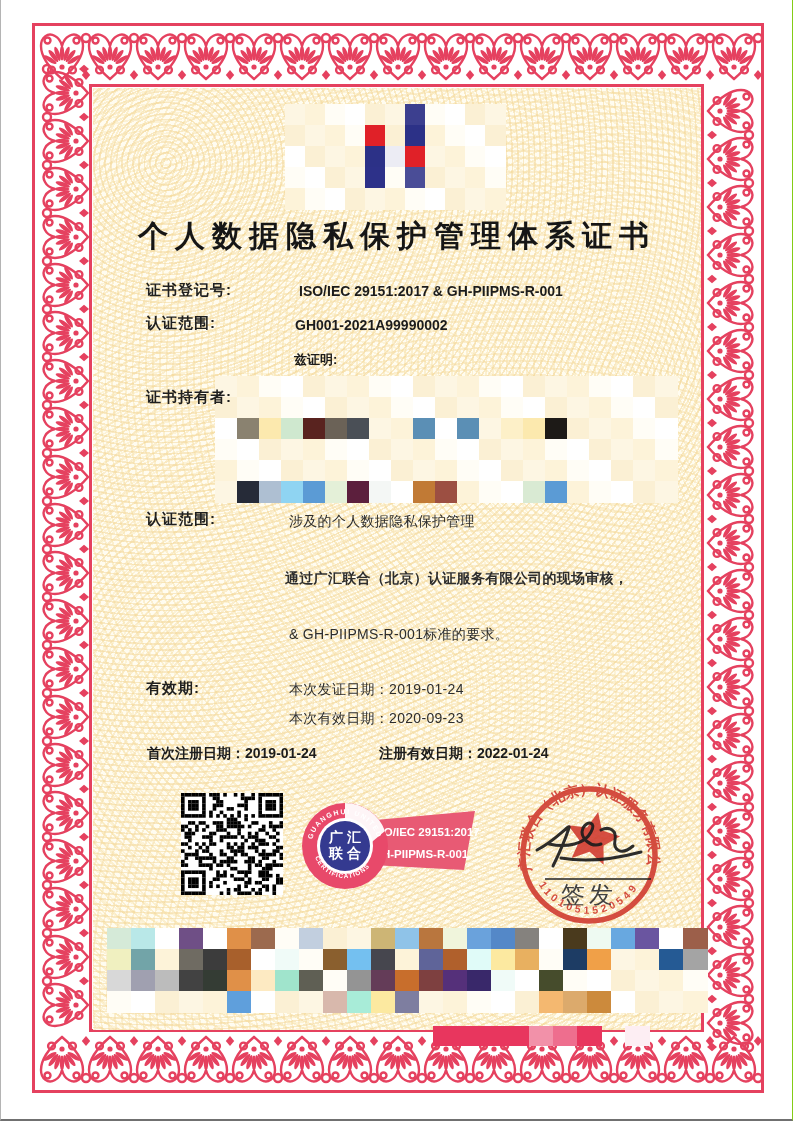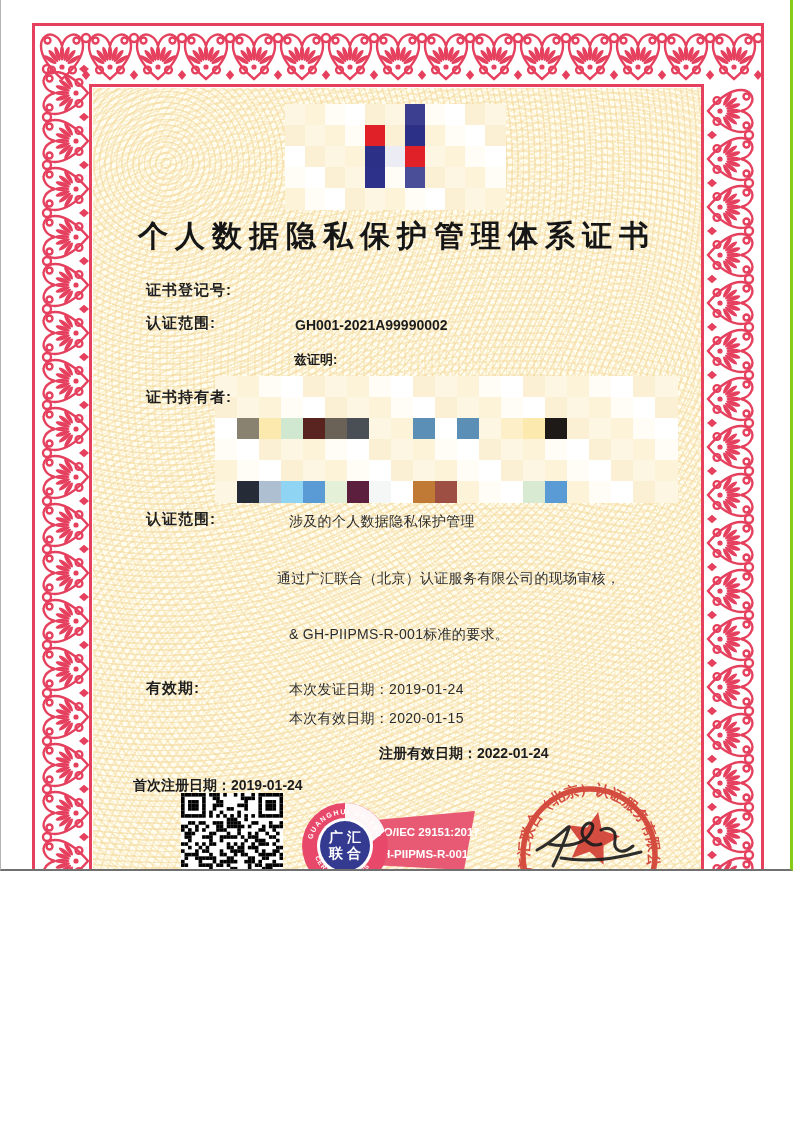--- a/index.html
+++ b/index.html
@@ -1,19 +1,19 @@
 <!DOCTYPE html>
 <html><head>
 <meta charset="utf-8">
 <style>
   html,body{margin:0;padding:0;background:#ffffff;}
   #page{
-    position:relative;width:793px;height:871px;background:#ffffff;overflow:hidden;
+    position:relative;width:793px;height:1121px;background:#ffffff;overflow:hidden;
     font-family:"Liberation Sans","DejaVu Sans",sans-serif;
-    border-left:1px solid #b4b4b4;border-bottom:2px solid #707070;border-right:3px solid #84cc16;
+    border-left:1px solid #b4b4b4;border-bottom:2px solid #707070;border-right:1px solid #84cc16;
     box-sizing:border-box;
   }
   
   #ground{
     position:absolute;left:92px;top:88px;width:608px;height:942px;
     background-color:#fffcf0;
     background-image:
       repeating-radial-gradient(circle at 12% 8%,  rgba(243,214,150,0) 0 4px,  rgba(243,214,150,.50) 4px 5.6px),
       repeating-radial-gradient(circle at 88% 30%, rgba(246,222,160,0) 0 5px,  rgba(246,222,160,.42) 5px 6.8px),
       repeating-radial-gradient(circle at 25% 65%, rgba(248,228,175,0) 0 4.6px,rgba(248,228,175,.40) 4.6px 6.3px),
@@ -437,39 +437,40 @@
         <div style="position: absolute; left: 528px; top: 1026px; width: 24.5px; height: 19.5px; background: rgb(242, 145, 169);"></div>
         <div style="position: absolute; left: 552px; top: 1026px; width: 24.5px; height: 19.5px; background: rgb(238, 110, 142);"></div>
         <div style="position: absolute; left: 576px; top: 1026px; width: 24.5px; height: 19.5px; background: rgb(232, 54, 94);"></div>
         <div style="position: absolute; left: 624px; top: 1026px; width: 24.5px; height: 19.5px; background: rgb(253, 238, 243);"></div>
       </div>
   </div>
 
   <div class="abs" id="title">个人数据隐私保护管理体系证书</div>
 
   <div class="abs label" style="left:145px;top:281px;">证书登记号:</div>
+  <div class="abs value" style="left:298px;top:283px;">ISO/IEC 29151:2017 &amp; GH-PIIPMS-R-001</div>
 
   <div class="abs label" style="left:145px;top:314px;">认证范围:</div>
   <div class="abs value" style="left:294px;top:317px;">GH001-2021A99990002</div>
 
   <div class="abs value" style="left:293px;top:351px;font-size:13px;">兹证明:</div>
 
   <div class="abs label" style="left:145px;top:388px;">证书持有者:</div>
 
   <div class="abs label" style="left:145px;top:510px;">认证范围:</div>
   <div class="abs para" style="left:288px;top:513px;">涉及的个人数据隐私保护管理</div>
 
-  <div class="abs para" style="left:276px;top:570px;">通过广汇联合（北京）认证服务有限公司的现场审核，</div>
+  <div class="abs para" style="left:284px;top:570px;font-weight:bold;">通过广汇联合（北京）认证服务有限公司的现场审核，</div>
   <div class="abs para" style="left:288px;top:626px;">&amp; GH-PIIPMS-R-001标准的要求。</div>
 
   <div class="abs label" style="left:145px;top:679px;">有效期:</div>
   <div class="abs para" style="left:288px;top:681px;">本次发证日期：2019-01-24</div>
-  <div class="abs para" style="left:288px;top:710px;">本次有效日期：2020-01-15</div>
-
-  <div class="abs boldrow" style="left:132px;top:745px;margin-top:32px;">首次注册日期：2019-01-24</div>
+  <div class="abs para" style="left:288px;top:710px;">本次有效日期：2020-09-23</div>
+
+  <div class="abs boldrow" style="left:146px;top:745px;">首次注册日期：2019-01-24</div>
   <div class="abs boldrow" style="left:378px;top:745px;">注册有效日期：2022-01-24</div>
 
   <svg class="abs" style="left:180px;top:793px;" width="102" height="102" id="qr">
       <rect width="102" height="102" fill="#ffffff"></rect>
       <rect x="0.00" y="0.00" width="3.62" height="3.62" fill="#000000"></rect>
       <rect x="3.52" y="0.00" width="3.62" height="3.62" fill="#000000"></rect>
       <rect x="7.03" y="0.00" width="3.62" height="3.62" fill="#000000"></rect>
       <rect x="10.55" y="0.00" width="3.62" height="3.62" fill="#000000"></rect>
       <rect x="14.07" y="0.00" width="3.62" height="3.62" fill="#000000"></rect>
       <rect x="17.59" y="0.00" width="3.62" height="3.62" fill="#000000"></rect>

